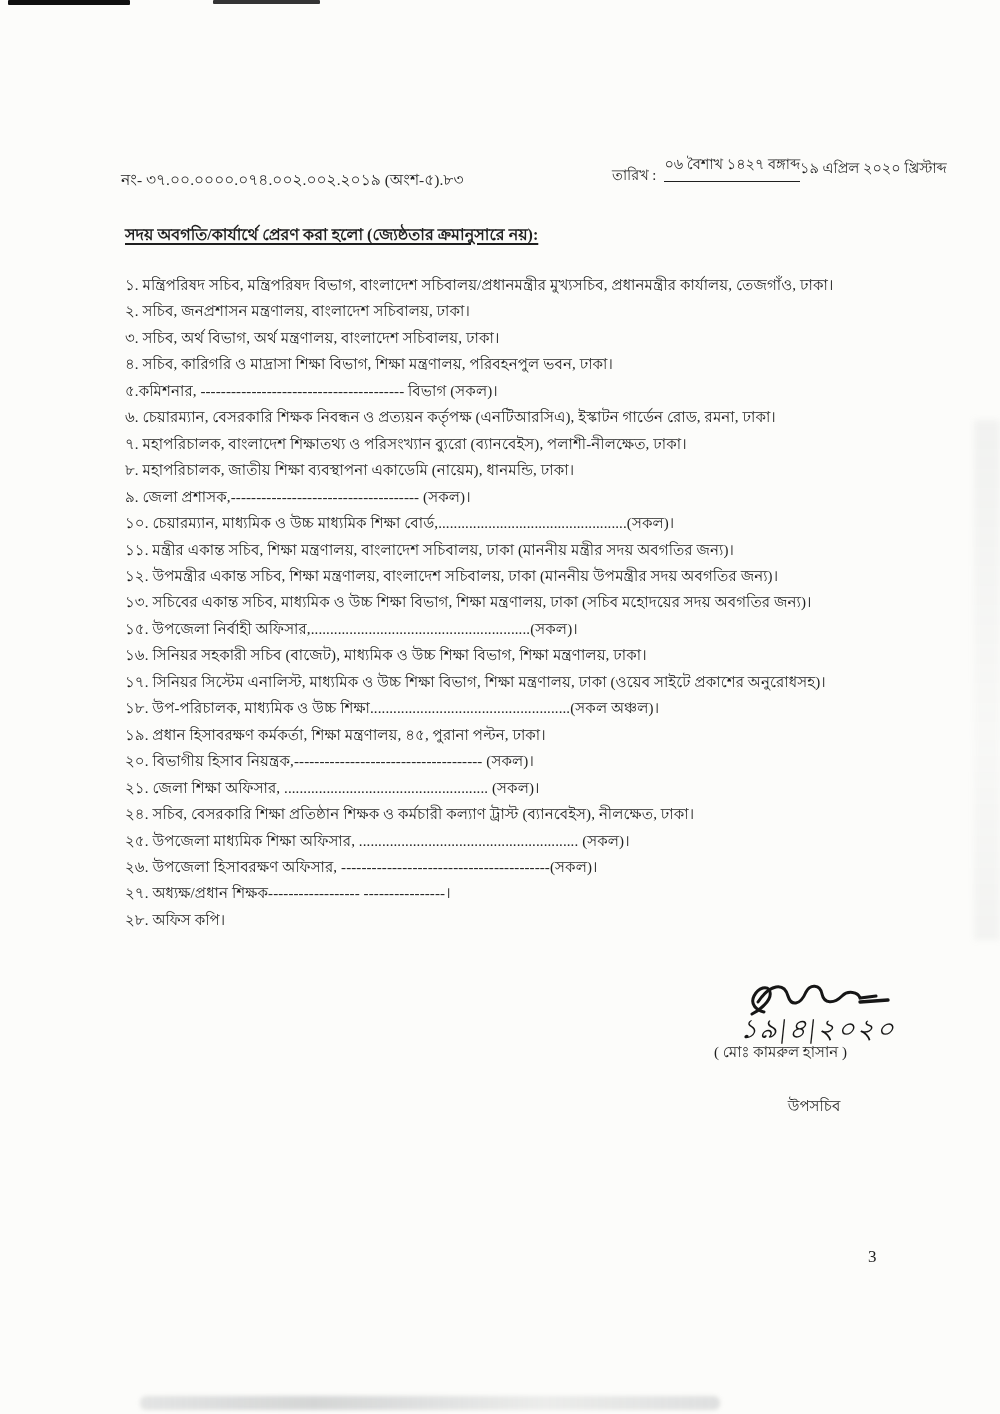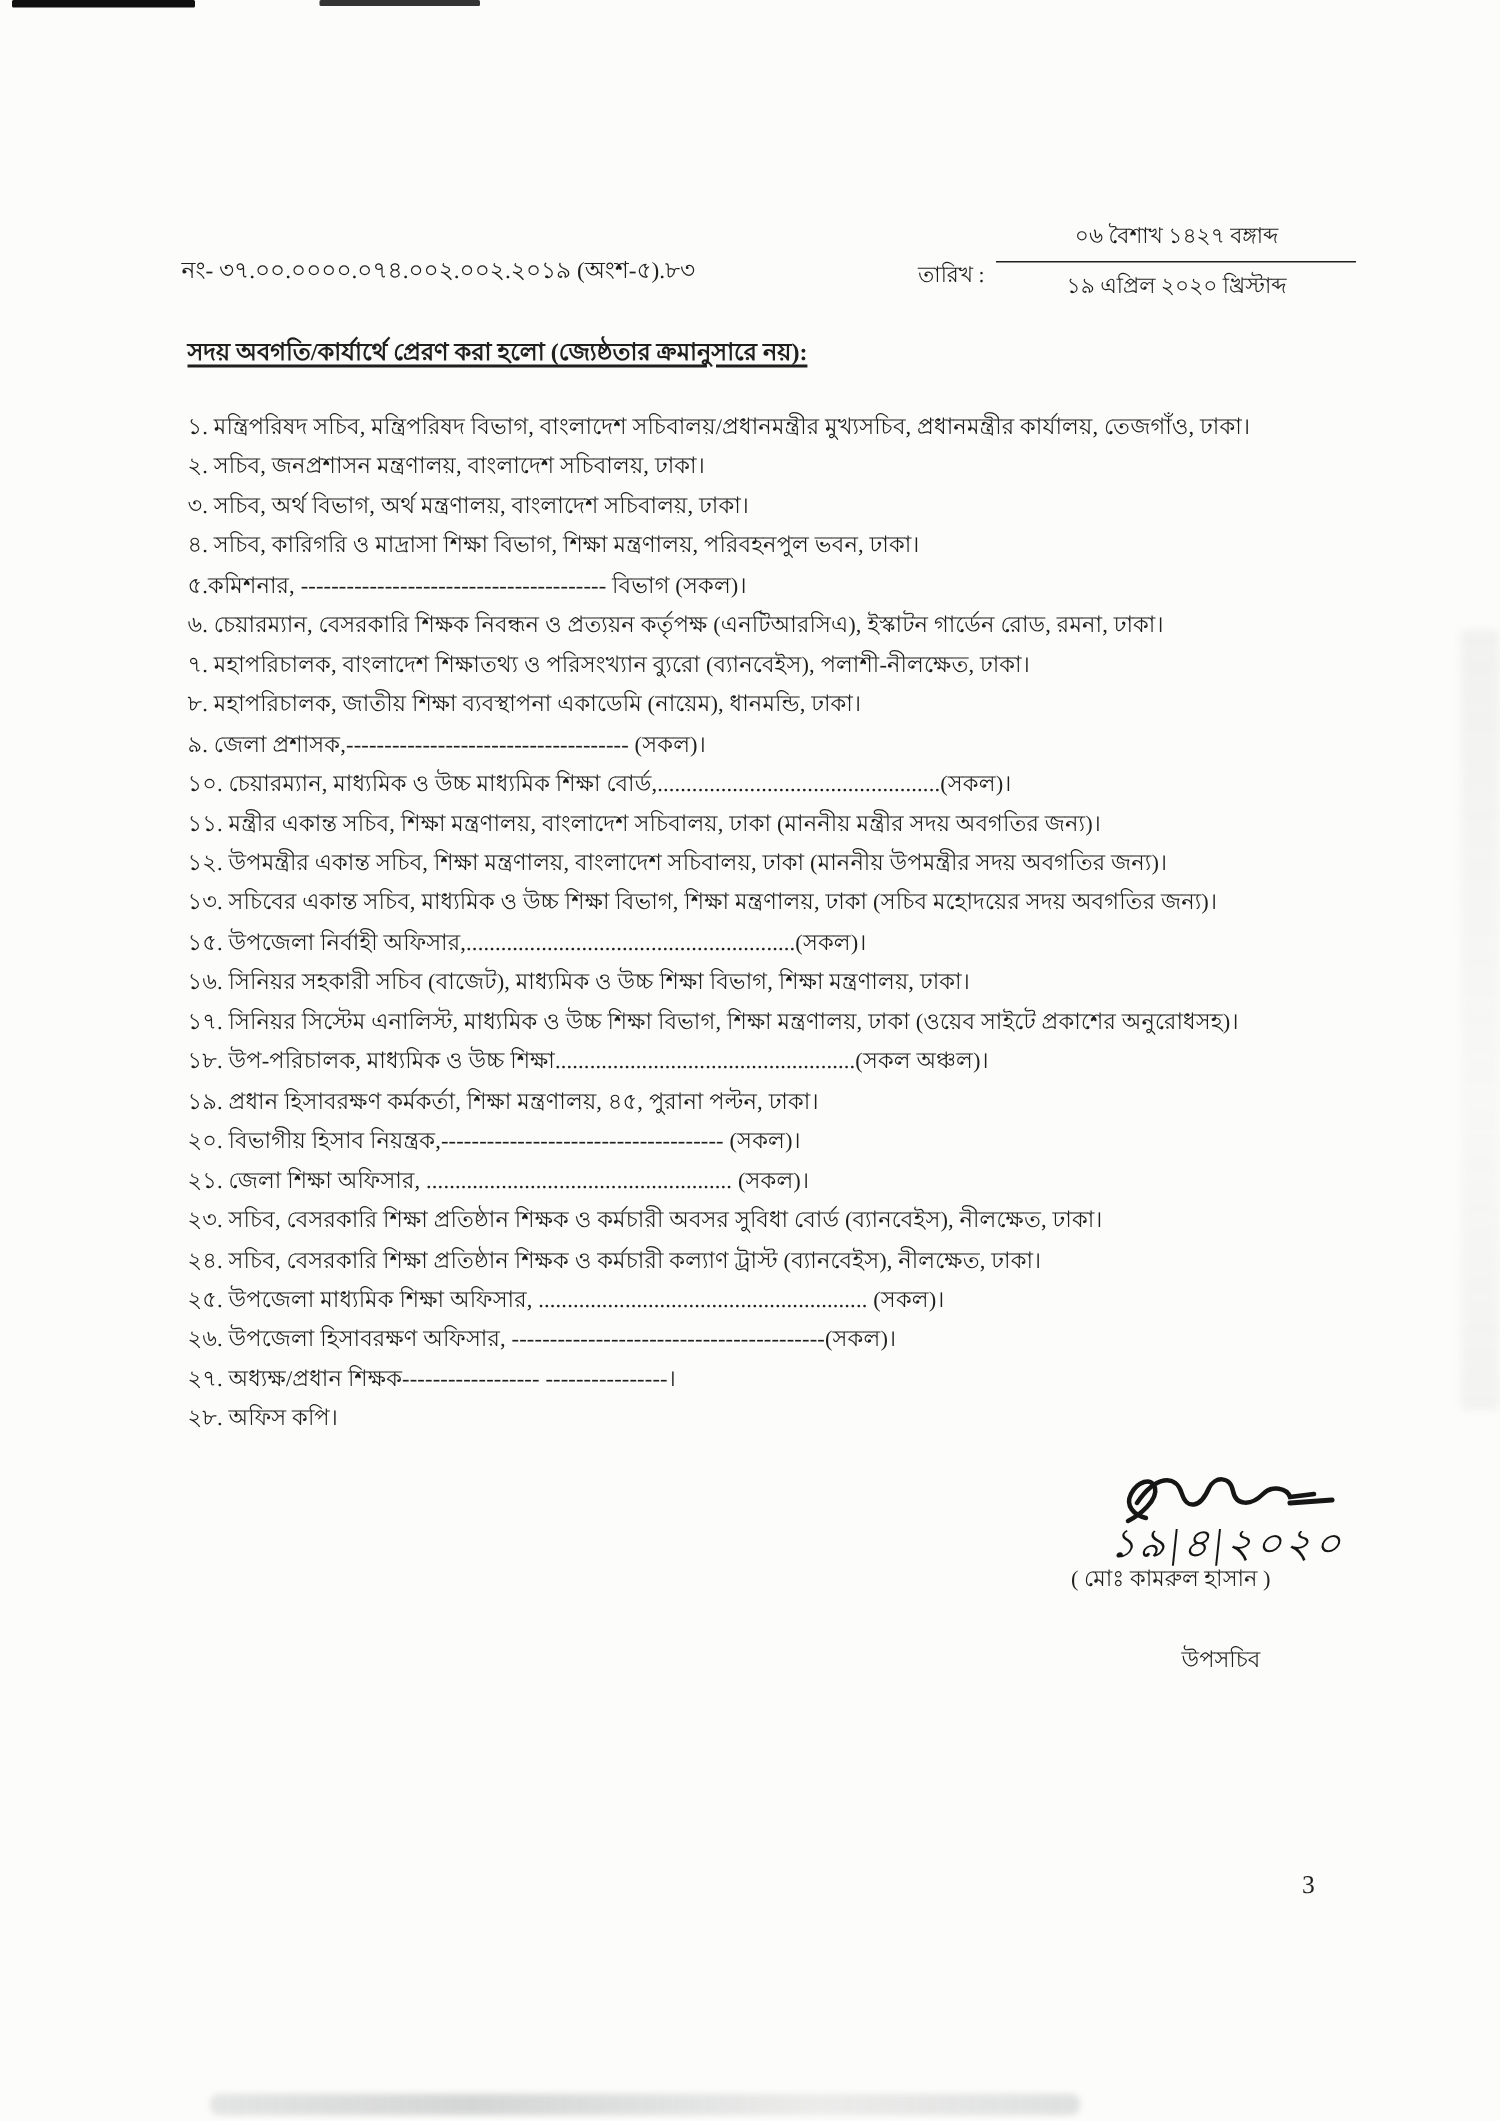--- a/index.html
+++ b/index.html
@@ -16,21 +16,21 @@
   .mark-2 { left: 213px; top: 0; width: 107px; height: 4px; opacity: .85; }
 
   .ref-row { position: absolute; left: 121px; top: 168px; font-size: 15.5px; white-space: nowrap; }
 
   .date-block {
     position: absolute; left: 612px; top: 146px;
     display: flex; align-items: center; gap: 8px;
     font-size: 14.5px;
   }
   .date-label { padding-top: 18px; white-space: nowrap; text-align: center; }
-  .date-stack { display: flex; flex-direction: column; width: 240px; text-align: center; }
+  .date-stack { display: flex; width: 240px; text-align: center; }
   .date-top { padding-bottom: 4px; white-space: nowrap; }
   .date-rule { border-bottom: 1.5px solid #1f1f1f; width: 100%; }
   .date-bottom { padding-top: 4px; white-space: nowrap; }
 
   .heading {
     position: absolute; left: 125px; top: 222px;
     font-size: 16px; font-weight: 700; white-space: nowrap;
     text-decoration: underline; text-underline-offset: 3px;
     text-decoration-thickness: 1.5px;
   }
@@ -96,21 +96,20 @@
   <div class="dist-item">১১. মন্ত্রীর একান্ত সচিব, শিক্ষা মন্ত্রণালয়, বাংলাদেশ সচিবালয়, ঢাকা (মাননীয় মন্ত্রীর সদয় অবগতির জন্য)।</div>
   <div class="dist-item">১২. উপমন্ত্রীর একান্ত সচিব, শিক্ষা মন্ত্রণালয়, বাংলাদেশ সচিবালয়, ঢাকা (মাননীয় উপমন্ত্রীর সদয় অবগতির জন্য)।</div>
   <div class="dist-item">১৩. সচিবের একান্ত সচিব, মাধ্যমিক ও উচ্চ শিক্ষা বিভাগ, শিক্ষা মন্ত্রণালয়, ঢাকা (সচিব মহোদয়ের সদয় অবগতির জন্য)।</div>
   <div class="dist-item">১৫. উপজেলা নির্বাহী অফিসার,.........................................................(সকল)।</div>
   <div class="dist-item">১৬. সিনিয়র সহকারী সচিব (বাজেট), মাধ্যমিক ও উচ্চ শিক্ষা বিভাগ, শিক্ষা মন্ত্রণালয়, ঢাকা।</div>
   <div class="dist-item">১৭. সিনিয়র সিস্টেম এনালিস্ট, মাধ্যমিক ও উচ্চ শিক্ষা বিভাগ, শিক্ষা মন্ত্রণালয়, ঢাকা (ওয়েব  সাইটে প্রকাশের অনুরোধসহ)।</div>
   <div class="dist-item">১৮. উপ-পরিচালক, মাধ্যমিক ও উচ্চ শিক্ষা....................................................(সকল অঞ্চল)।</div>
   <div class="dist-item">১৯. প্রধান হিসাবরক্ষণ কর্মকর্তা, শিক্ষা মন্ত্রণালয়, ৪৫, পুরানা পল্টন, ঢাকা।</div>
   <div class="dist-item">২০. বিভাগীয় হিসাব নিয়ন্ত্রক,------------------------------------- (সকল)।</div>
   <div class="dist-item">২১. জেলা শিক্ষা অফিসার, ..................................................... (সকল)।</div>
-  <div class="dist-item">২৩. সচিব, বেসরকারি শিক্ষা প্রতিষ্ঠান শিক্ষক ও কর্মচারী অবসর সুবিধা বোর্ড (ব্যানবেইস), নীলক্ষেত, ঢাকা।</div>
   <div class="dist-item">২৪. সচিব, বেসরকারি শিক্ষা প্রতিষ্ঠান শিক্ষক ও কর্মচারী কল্যাণ ট্রাস্ট (ব্যানবেইস), নীলক্ষেত, ঢাকা।</div>
   <div class="dist-item">২৫. উপজেলা মাধ্যমিক শিক্ষা অফিসার, ......................................................... (সকল)।</div>
   <div class="dist-item">২৬. উপজেলা হিসাবরক্ষণ অফিসার, -----------------------------------------(সকল)।</div>
   <div class="dist-item">২৭. অধ্যক্ষ/প্রধান শিক্ষক------------------ ----------------।</div>
   <div class="dist-item">২৮. অফিস কপি।</div>
 </div>
 
 <div class="sig-block">
   <svg class="sig-scrawl" width="150" height="40" viewBox="0 0 150 40" fill="none" xmlns="http://www.w3.org/2000/svg">
     <path d="M22 32 C 14 30, 8 24, 12 16 C 16 8, 26 4, 28 12 C 30 20, 18 30, 10 34" stroke="#161616" stroke-width="3" stroke-linecap="round" fill="none"></path>

